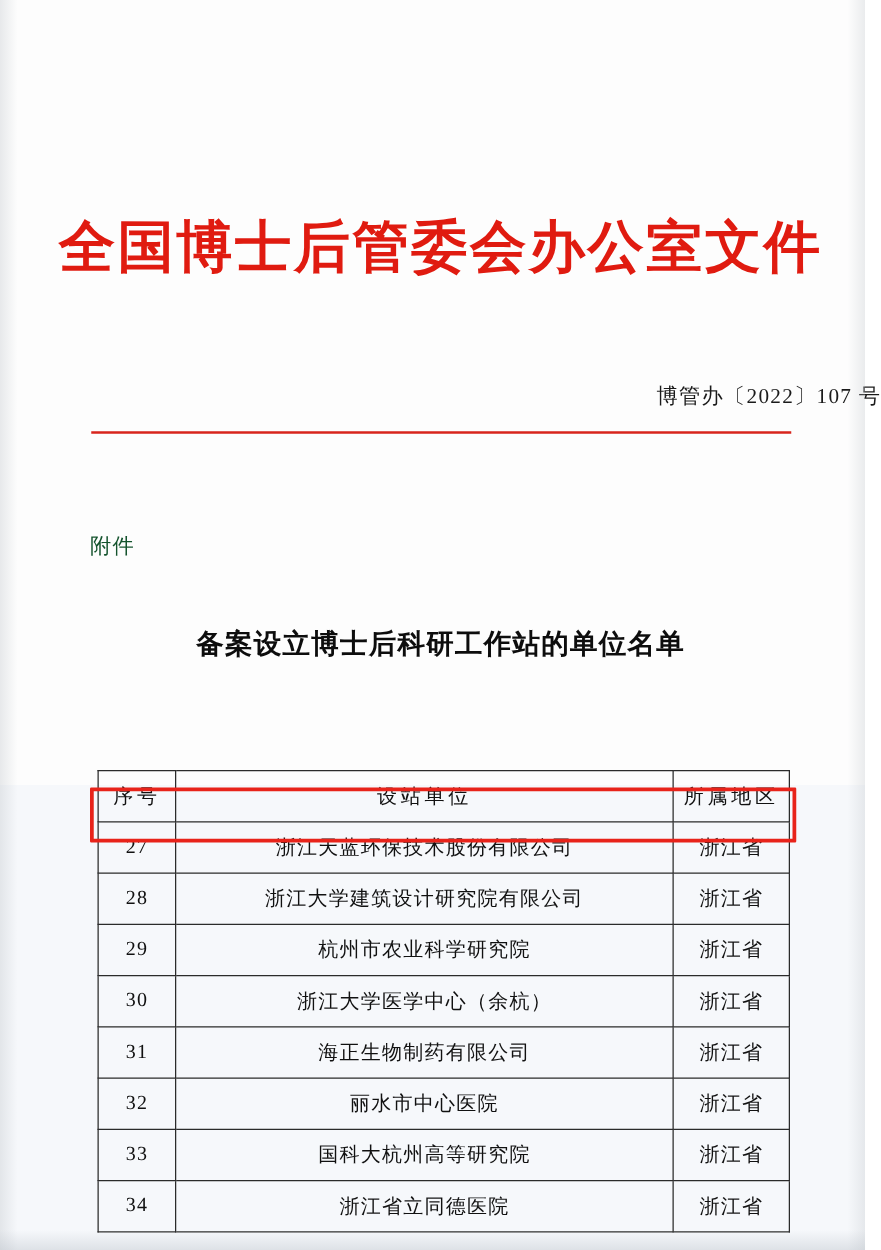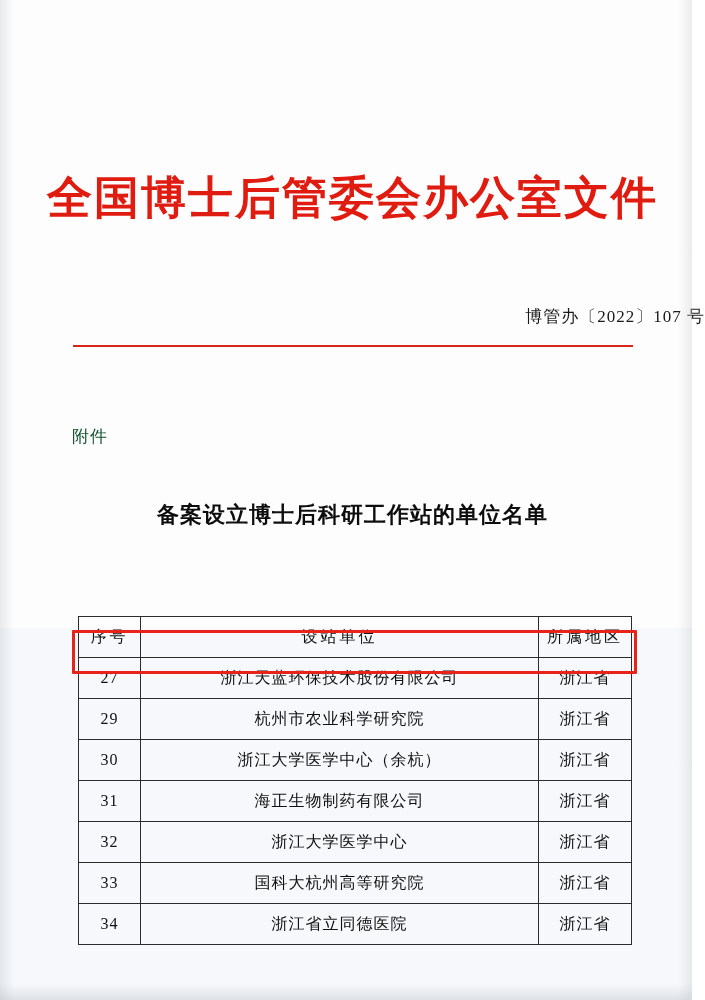--- a/index.html
+++ b/index.html
@@ -201,37 +201,42 @@
           <th>所属地区</th>
         </tr>
       </thead>
       <tbody>
         <tr class="highlight-row">
           <td>27</td>
           <td>浙江天蓝环保技术股份有限公司</td>
           <td>浙江省</td>
         </tr>
         <tr>
+          <td>28</td>
+          <td>浙江大学建筑设计研究院有限公司</td>
+          <td>浙江省</td>
+        </tr>
+        <tr>
           <td>29</td>
           <td>杭州市农业科学研究院</td>
           <td>浙江省</td>
         </tr>
         <tr>
           <td>30</td>
           <td>浙江大学医学中心（余杭）</td>
           <td>浙江省</td>
         </tr>
         <tr>
           <td>31</td>
           <td>海正生物制药有限公司</td>
           <td>浙江省</td>
         </tr>
         <tr>
           <td>32</td>
-          <td>浙江大学医学中心</td>
+          <td>丽水市中心医院</td>
           <td>浙江省</td>
         </tr>
         <tr>
           <td>33</td>
           <td>国科大杭州高等研究院</td>
           <td>浙江省</td>
         </tr>
         <tr>
           <td>34</td>
           <td>浙江省立同德医院</td>

